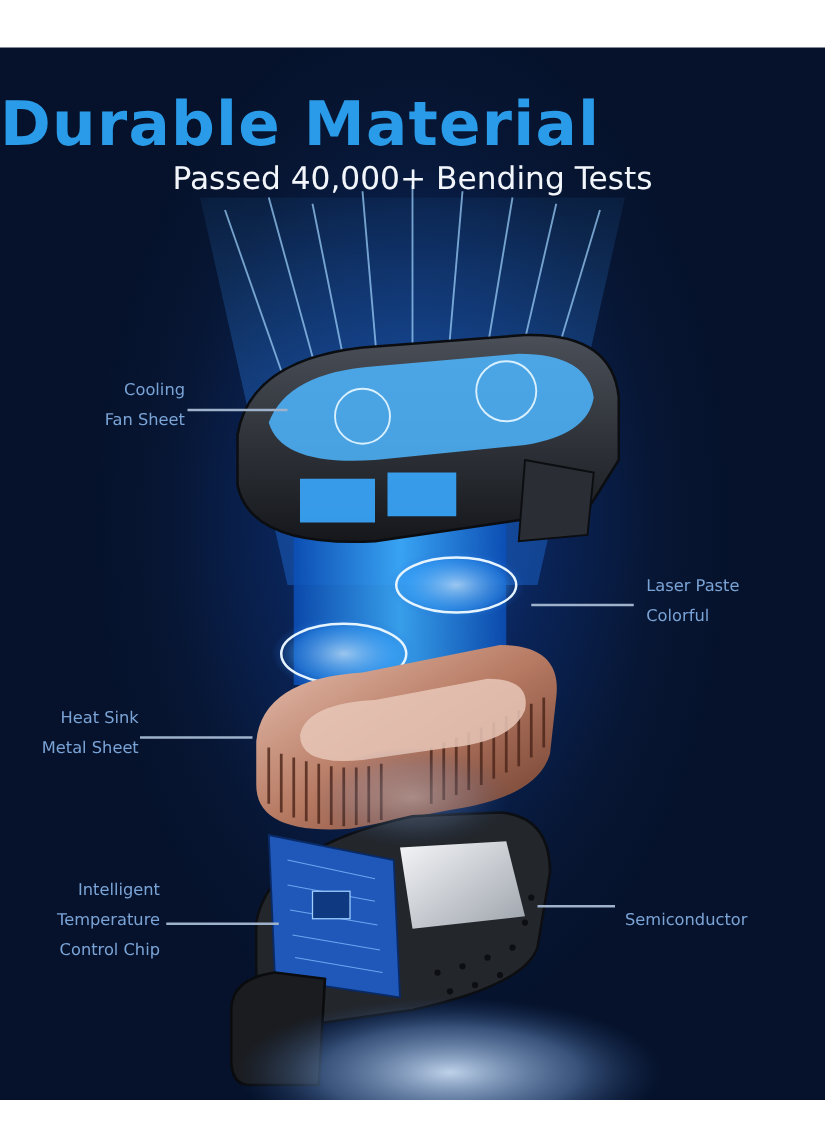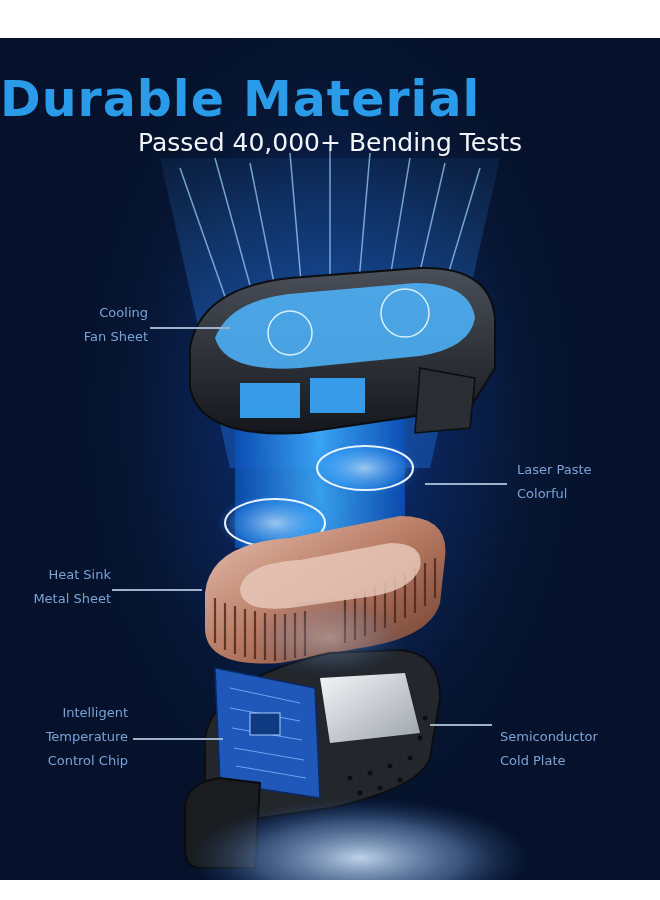--- a/index.html
+++ b/index.html
@@ -177,17 +177,16 @@
 
   <div class="label right-al" style="left:-10px; top:663px; width:138px;">
     <div>Intelligent</div>
     <div>Temperature</div>
     <div>Control Chip</div>
   </div>
   <div class="leader" style="left:133px; top:700px; width:90px;"></div>
 
   <div class="label" style="left:500px; top:663px; width:160px;margin-top:24px;">
     <div>Semiconductor</div>
-    <div>Cold Plate</div>
   </div>
   <div class="leader" style="left:430px; top:686px; width:62px;"></div>
 
 </div>
 
 </body></html>

